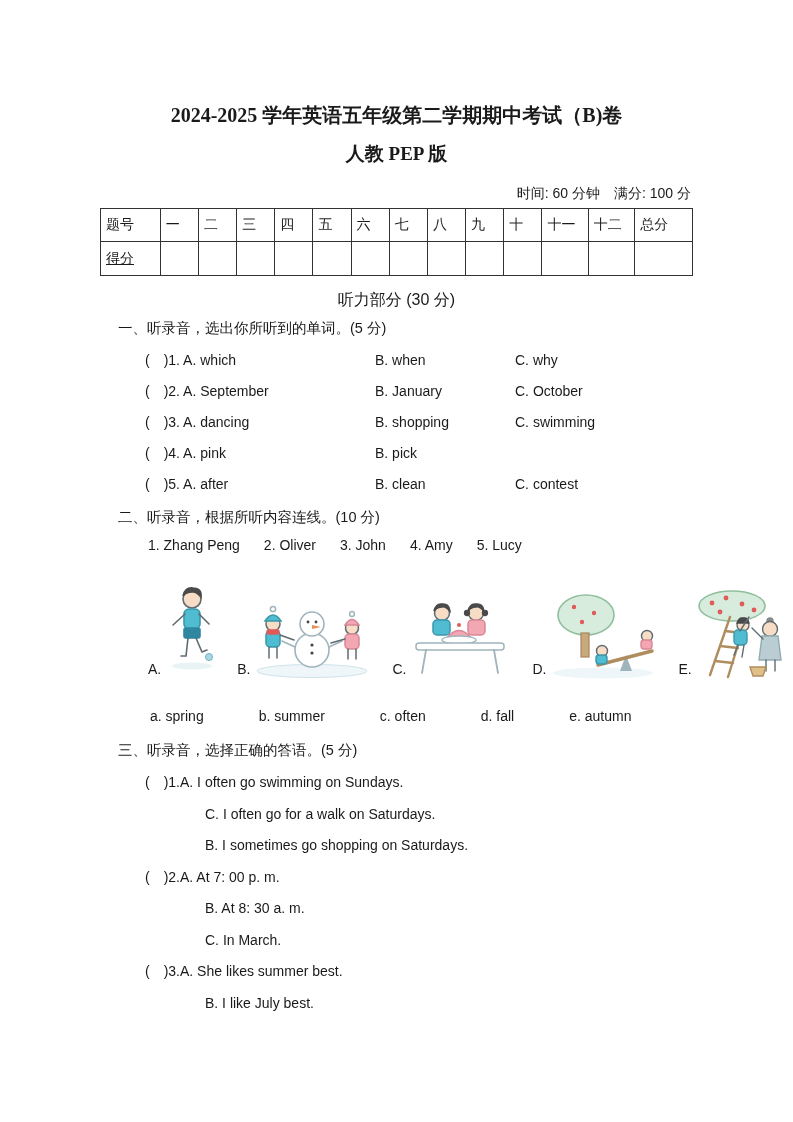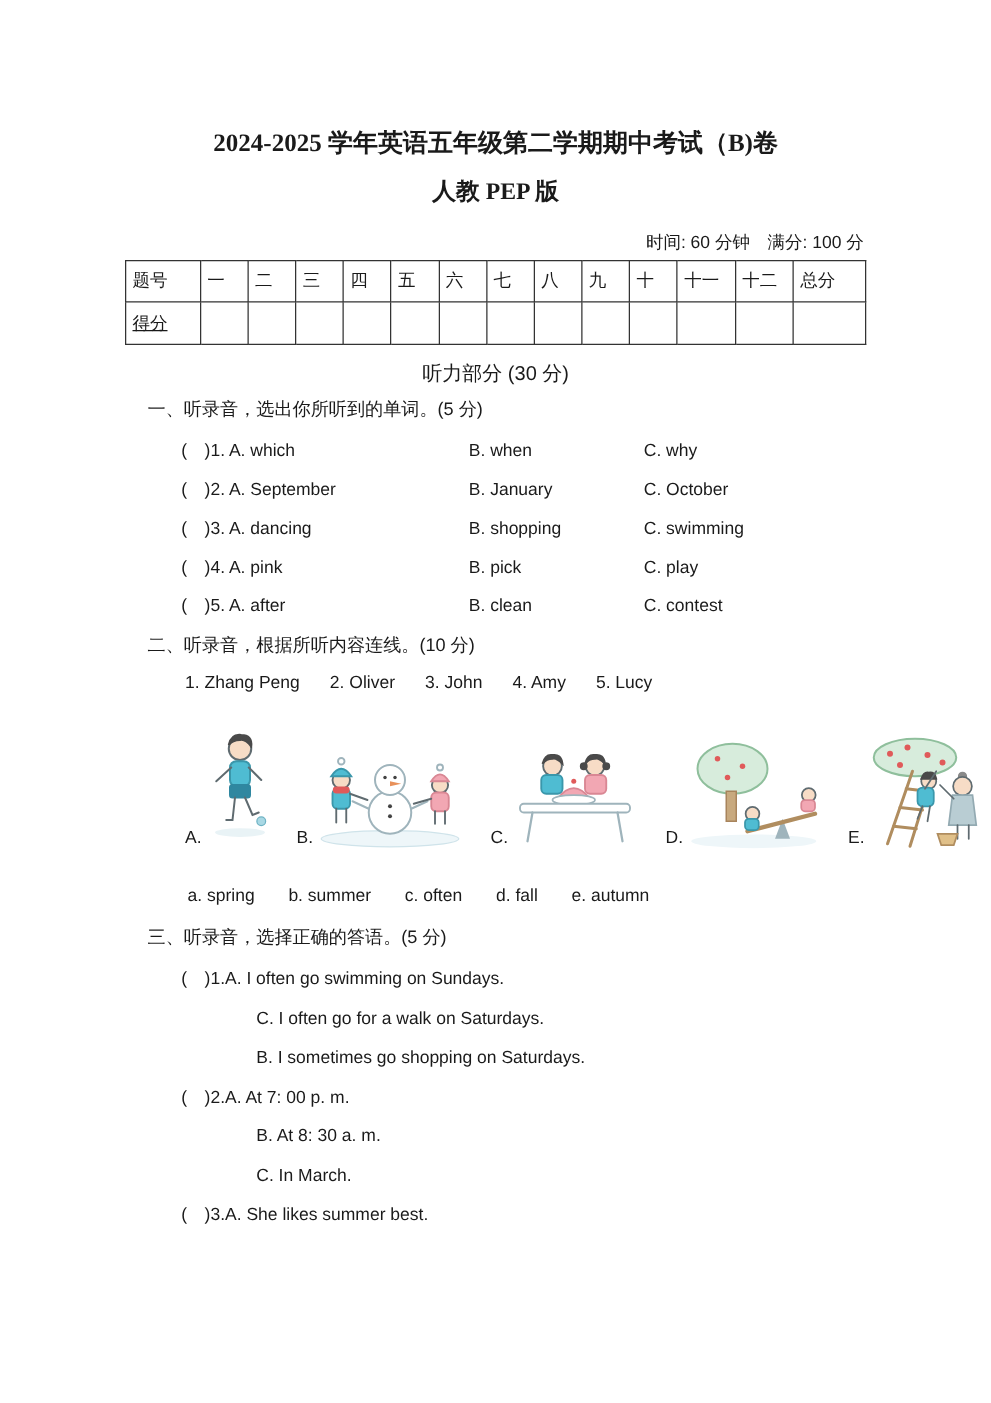--- a/index.html
+++ b/index.html
@@ -61,21 +61,21 @@
     display:flex; gap:24px; font-size:14px; line-height:18px;
     margin:8px 0 0 48px;
   }
   .pics-row {
     display:flex; align-items:flex-end; gap:22px;
     margin:30px 0 0 48px;
   }
   .pic { display:flex; align-items:flex-end; gap:4px; }
   .pic-letter { font-size:14px; line-height:16px; margin-bottom:2px; }
   .options-row {
-    display:flex; gap:27px; font-size:14px; line-height:18px;
+    display:flex; gap:55px; font-size:14px; line-height:18px;
     margin:28px 0 0 50px;
   }
   .p3-lines { font-size:14px; }
   .p3-line { line-height:31.5px; }
   .p3-line.main { margin-left:45px; }
   .p3-line.sub  { margin-left:105px; }
 </style>
 </head>
 <body>
 
@@ -153,21 +153,20 @@
       <span class="cC">C. October</span>
     </div>
     <div class="p1-row">
       <span class="cA">(　)3. A. dancing</span>
       <span class="cB">B. shopping</span>
       <span class="cC">C. swimming</span>
     </div>
     <div class="p1-row">
       <span class="cA">(　)4. A. pink</span>
       <span class="cB">B. pick</span>
-      <span class="cC">C. play</span>
     </div>
     <div class="p1-row">
       <span class="cA">(　)5. A. after</span>
       <span class="cB">B. clean</span>
       <span class="cC">C. contest</span>
     </div>
   </div>
 
   <div class="part-heading">二、听录音，根据所听内容连线。(10 分)</div>
   <div class="names-row">
@@ -323,15 +322,16 @@
 
   <div class="part-heading" style="margin-top:14px;">三、听录音，选择正确的答语。(5 分)</div>
   <div class="p3-lines">
     <div class="p3-line main">(　)1.A. I often go swimming on Sundays.</div>
     <div class="p3-line sub">C. I often go for a walk on Saturdays.</div>
     <div class="p3-line sub">B. I sometimes go shopping on Saturdays.</div>
     <div class="p3-line main">(　)2.A. At 7: 00 p. m.</div>
     <div class="p3-line sub">B. At 8: 30 a. m.</div>
     <div class="p3-line sub">C. In March.</div>
     <div class="p3-line main">(　)3.A. She likes summer best.</div>
+    <div class="p3-line sub">B. I like July best.</div>
   </div>
 
 </div>
 
 </body></html>

